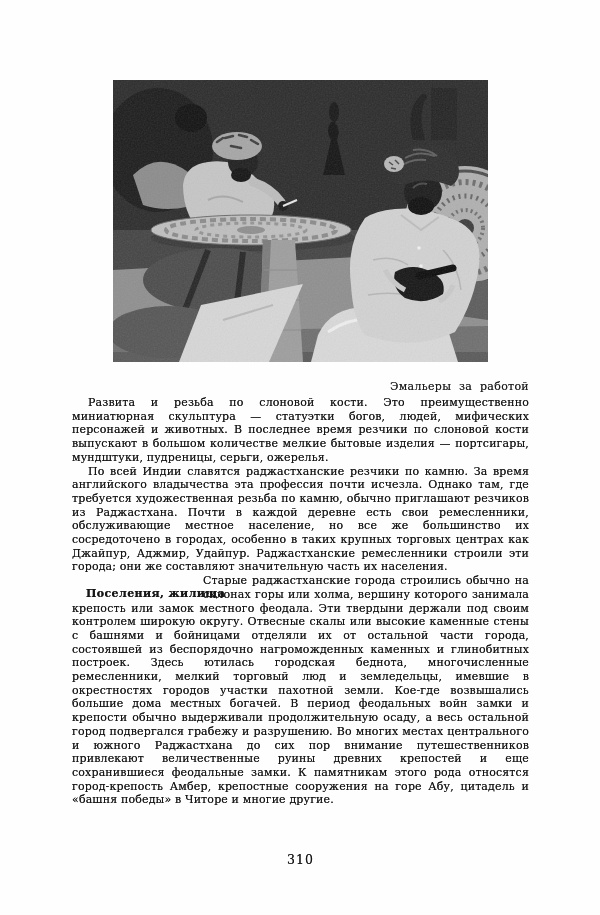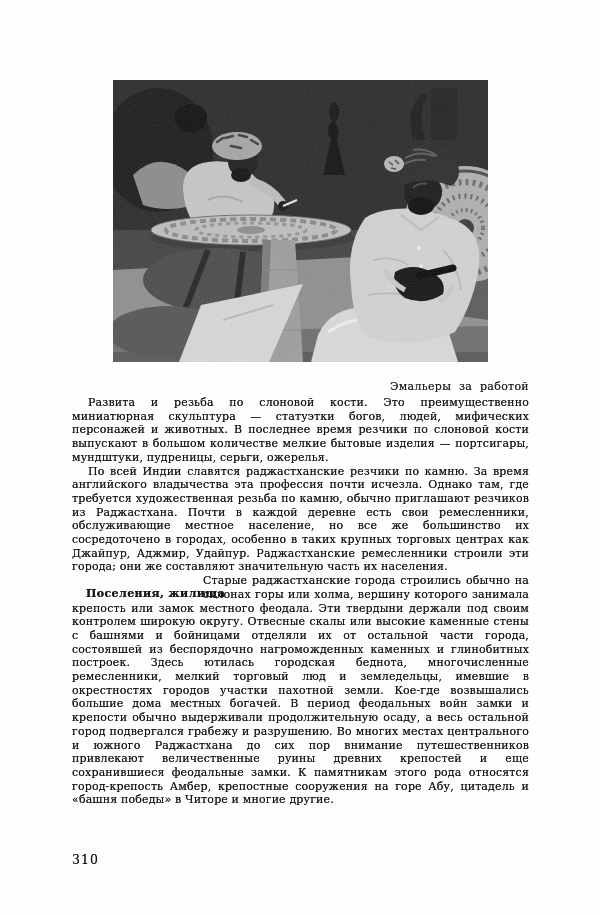--- a/index.html
+++ b/index.html
@@ -63,21 +63,21 @@
     padding-right: 6px;
     font-weight: bold;
     letter-spacing: 0.4px;
     white-space: nowrap;
   }
   .page-number {
     position: absolute;
     left: 72px;
     top: 852px;
     width: 457px;
-    text-align: left;
+    text-align: center;
     font-size: 12.5px;
     letter-spacing: 1px;
     text-shadow: 0 0 0.4px rgba(15,15,15,0.7);
   }
 </style>
 </head>
 <body>
 
 <div class="page">
 

